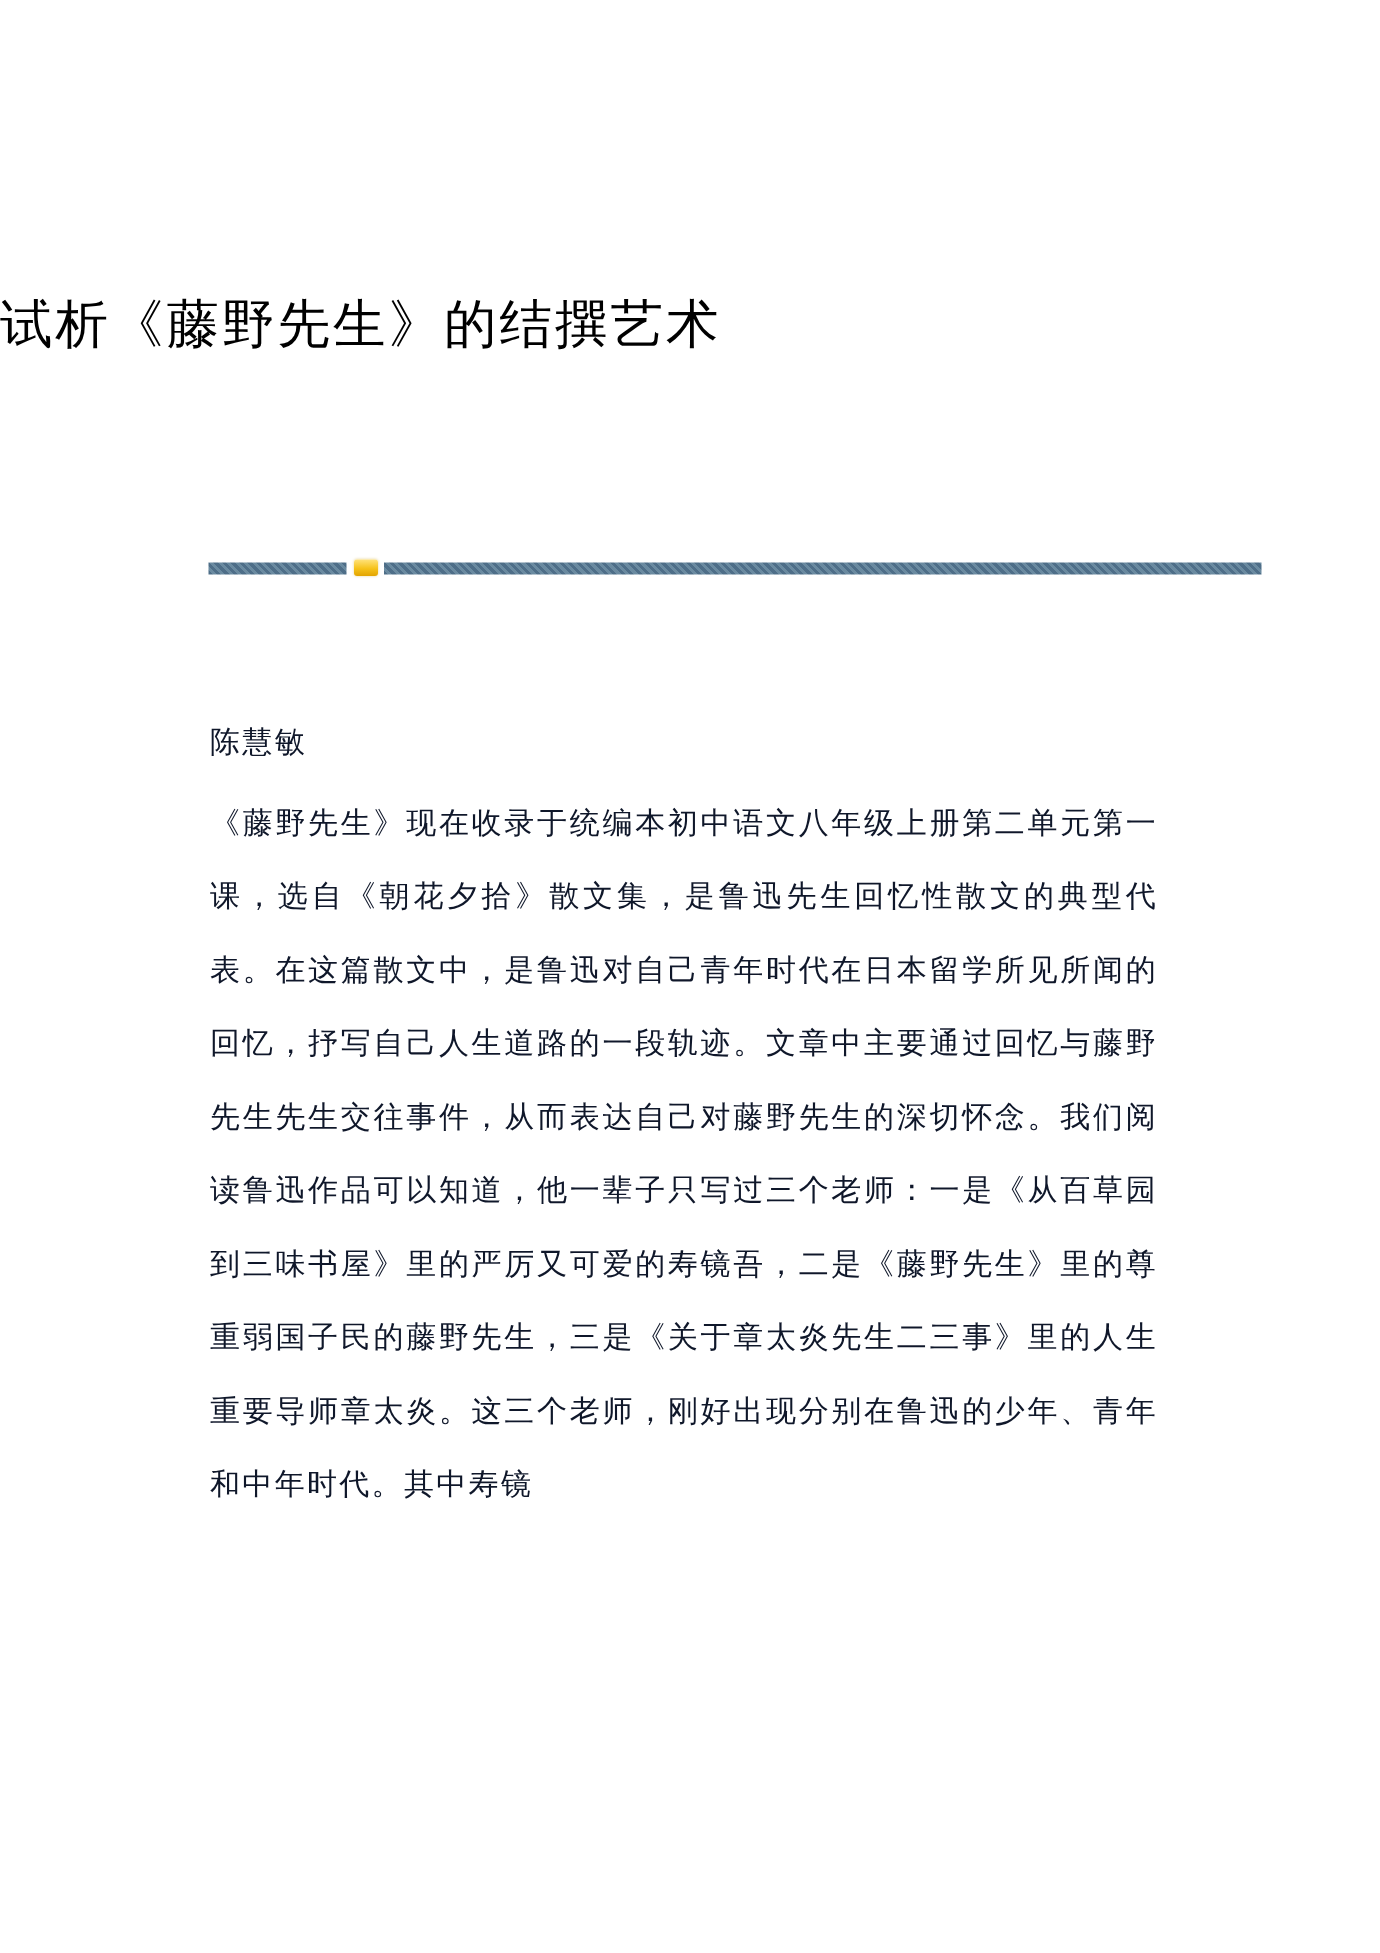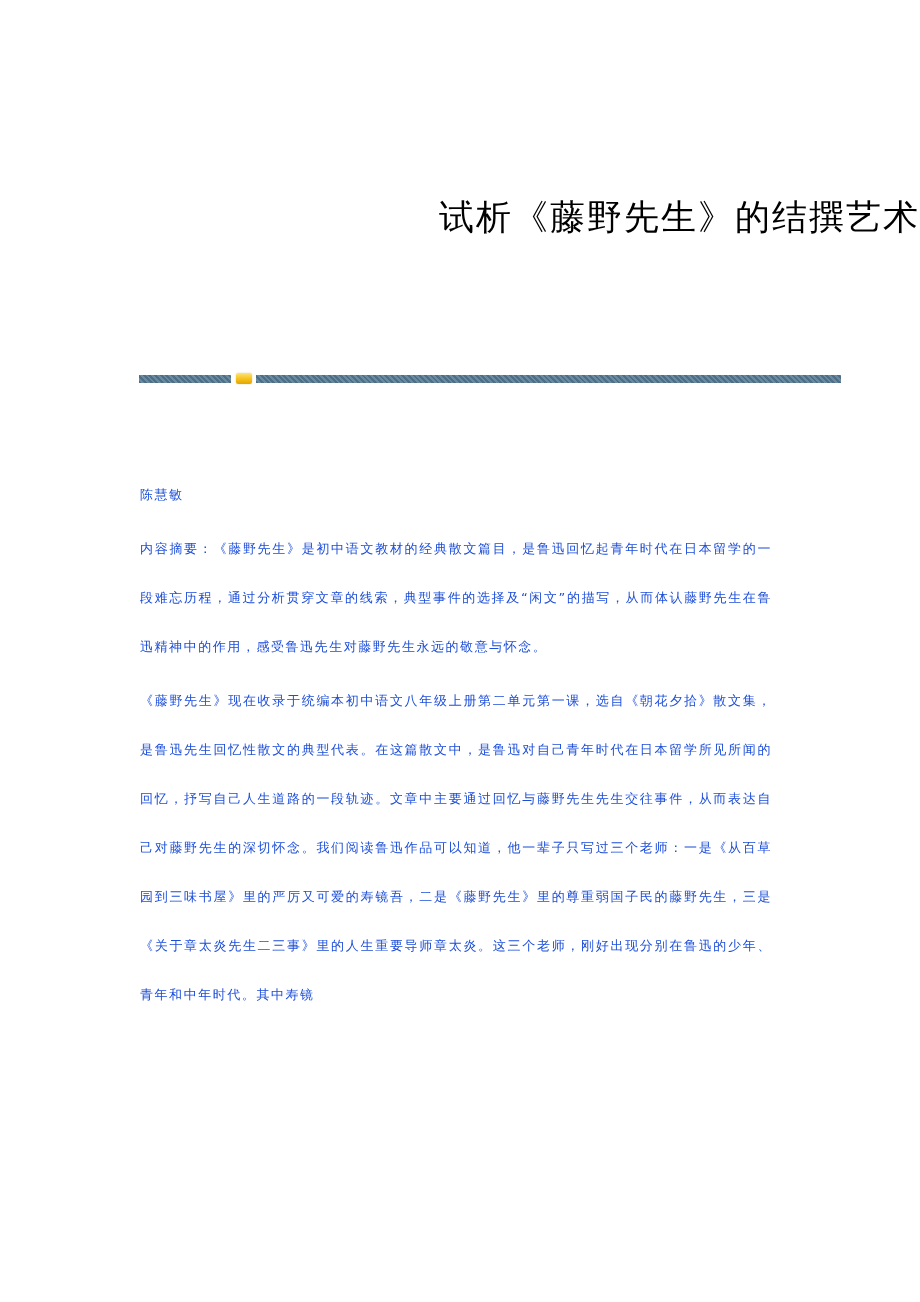--- a/index.html
+++ b/index.html
@@ -13,21 +13,21 @@
       position: relative;
       overflow: hidden;
       font-family: "DejaVu Sans", sans-serif;
       color: #1a1a1a;
     }
     .title {
       position: absolute;
       top: 192px;
       left: 0;
       width: 920px;
-      text-align: right;
+      text-align: left;
       font-family: "DejaVu Serif", serif;
       font-size: 35px;
       letter-spacing: 2px;
       color: #000;
       line-height: 50px;
     }
     .divider {
       position: absolute;
       top: 375px;
       left: 139px;
@@ -58,24 +58,24 @@
       top: 0;
       right: 0;
       height: 8px;
       background: repeating-linear-gradient(45deg, #4e6e88 0 2px, #6a8aa0 2px 4px);
     }
     .content {
       position: absolute;
       top: 470px;
       left: 140px;
       width: 632px;
-      font-size: 13px;
+      font-size: 20px;
       line-height: 49px;
       letter-spacing: 1.55px;
-      color: #1d4ed8;
+      color: #0f172a;
     }
     .content p {
       margin: 0 0 5px 0;
       text-align: justify;
       text-align-last: left;
     }
     .content p.author { margin-bottom: 5px; }
     .content p.abstract { margin-bottom: 5px; }
   </style>
 </head>
@@ -84,15 +84,14 @@
 <div class="title">试析《藤野先生》的结撰艺术</div>
 
 <div class="divider">
   <div class="bar-left"></div>
   <div class="ornament"></div>
   <div class="bar-right"></div>
 </div>
 
 <div class="content">
   <p class="author">陈慧敏</p>
-  <p class="abstract">内容摘要：《藤野先生》是初中语文教材的经典散文篇目，是鲁迅回忆起青年时代在日本留学的一段难忘历程，通过分析贯穿文章的线索，典型事件的选择及“闲文”的描写，从而体认藤野先生在鲁迅精神中的作用，感受鲁迅先生对藤野先生永远的敬意与怀念。</p>
   <p class="body">《藤野先生》现在收录于统编本初中语文八年级上册第二单元第一课，选自《朝花夕拾》散文集，是鲁迅先生回忆性散文的典型代表。在这篇散文中，是鲁迅对自己青年时代在日本留学所见所闻的回忆，抒写自己人生道路的一段轨迹。文章中主要通过回忆与藤野先生先生交往事件，从而表达自己对藤野先生的深切怀念。我们阅读鲁迅作品可以知道，他一辈子只写过三个老师：一是《从百草园到三味书屋》里的严厉又可爱的寿镜吾，二是《藤野先生》里的尊重弱国子民的藤野先生，三是《关于章太炎先生二三事》里的人生重要导师章太炎。这三个老师，刚好出现分别在鲁迅的少年、青年和中年时代。其中寿镜</p>
 </div>
 
 </body></html>

